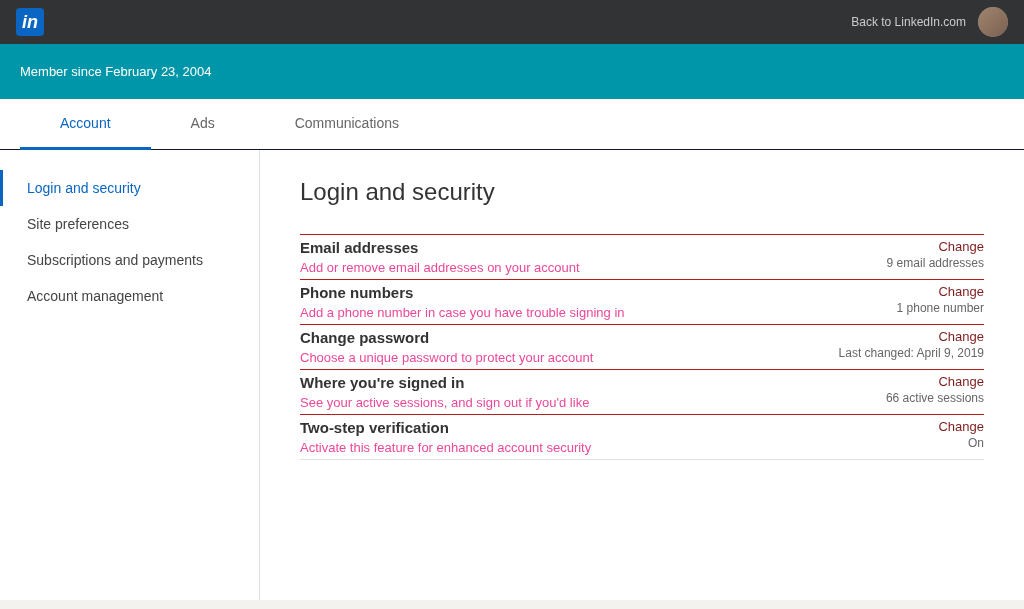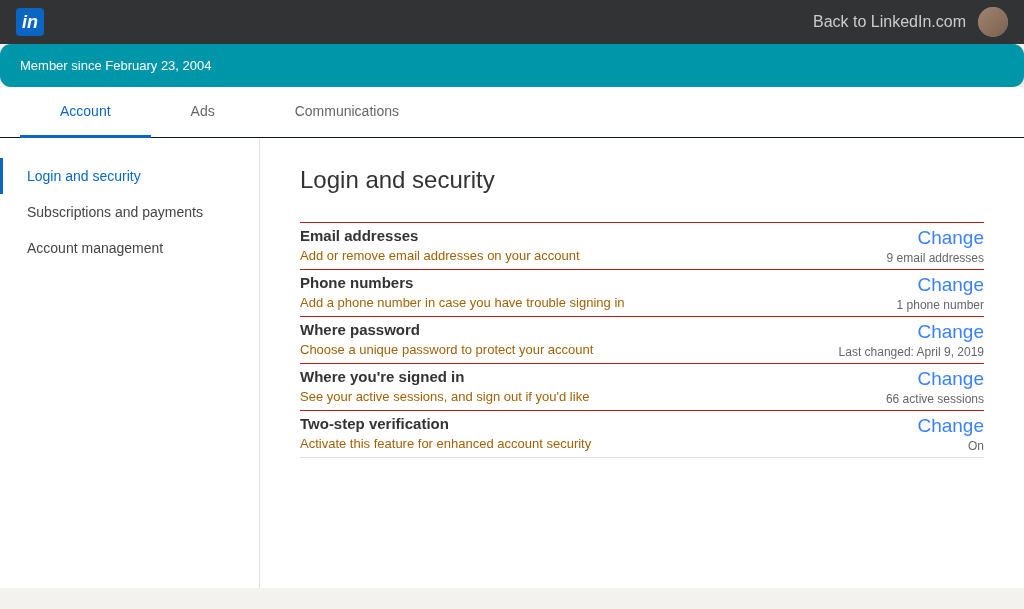--- a/index.html
+++ b/index.html
@@ -27,21 +27,21 @@
       font-size: 18px;
       font-style: italic;
     }
     .top-nav-right {
       display: flex;
       align-items: center;
       gap: 12px;
     }
     .back-to-linkedin {
       color: #ccc;
-      font-size: 16px;
+      font-size: 12px;
       cursor: pointer;
     }
     .avatar {
       width: 30px;
       height: 30px;
       border-radius: 50%;
       background: #888;
       overflow: hidden;
       display: flex;
       align-items: center;
@@ -50,24 +50,23 @@
     .avatar-img {
       width: 30px;
       height: 30px;
       border-radius: 50%;
       background: linear-gradient(135deg, #a0866e 0%, #7a6050 100%);
     }
 
     
     .member-banner {
       background: #0096a9;
-      padding: 14px 20px;
+      padding: 20px 20px;
       color: white;
       font-size: 13px;
-      border-radius: 11px;
     }
 
     
     .tab-nav {
       background: white;
       border-bottom: 1px solid #0f172a;
       display: flex;
       padding: 0 20px;
     }
     .tab-item {
@@ -142,29 +141,29 @@
       flex: 1;
     }
     .settings-row-title {
       font-size: 15px;
       font-weight: 600;
       color: #333;
       margin-bottom: 4px;
     }
     .settings-row-desc {
       font-size: 13px;
-      color: #a16207;
+      color: #ec4899;
     }
     .settings-row-right {
       text-align: right;
       min-width: 120px;
     }
     .change-link {
-      color: #3b82f6;
-      font-size: 19px;
+      color: #7f1d1d;
+      font-size: 13px;
       cursor: pointer;
       display: block;
     }
     .settings-row-meta {
       font-size: 12px;
       color: #666;
       margin-top: 2px;
     }
   </style>
 </head>
@@ -187,20 +186,21 @@
 <div class="tab-nav">
   <div class="tab-item active">Account</div>
   <div class="tab-item">Ads</div>
   <div class="tab-item">Communications</div>
 </div>
 
 <div class="main-layout">
 
   <aside class="sidebar">
     <div class="sidebar-item active">Login and security</div>
+    <div class="sidebar-item">Site preferences</div>
     <div class="sidebar-item">Subscriptions and payments</div>
     <div class="sidebar-item">Account management</div>
   </aside>
 
   <main class="content">
     <h1 class="content-title">Login and security</h1>
 
     <div class="settings-row">
       <div class="settings-row-left">
         <div class="settings-row-title">Email addresses</div>
@@ -218,21 +218,21 @@
         <div class="settings-row-desc">Add a phone number in case you have trouble signing in</div>
       </div>
       <div class="settings-row-right">
         <span class="change-link">Change</span>
         <div class="settings-row-meta">1 phone number</div>
       </div>
     </div>
 
     <div class="settings-row">
       <div class="settings-row-left">
-        <div class="settings-row-title">Where password</div>
+        <div class="settings-row-title">Change password</div>
         <div class="settings-row-desc">Choose a unique password to protect your account</div>
       </div>
       <div class="settings-row-right">
         <span class="change-link">Change</span>
         <div class="settings-row-meta">Last changed: April 9, 2019</div>
       </div>
     </div>
 
     <div class="settings-row">
       <div class="settings-row-left">

